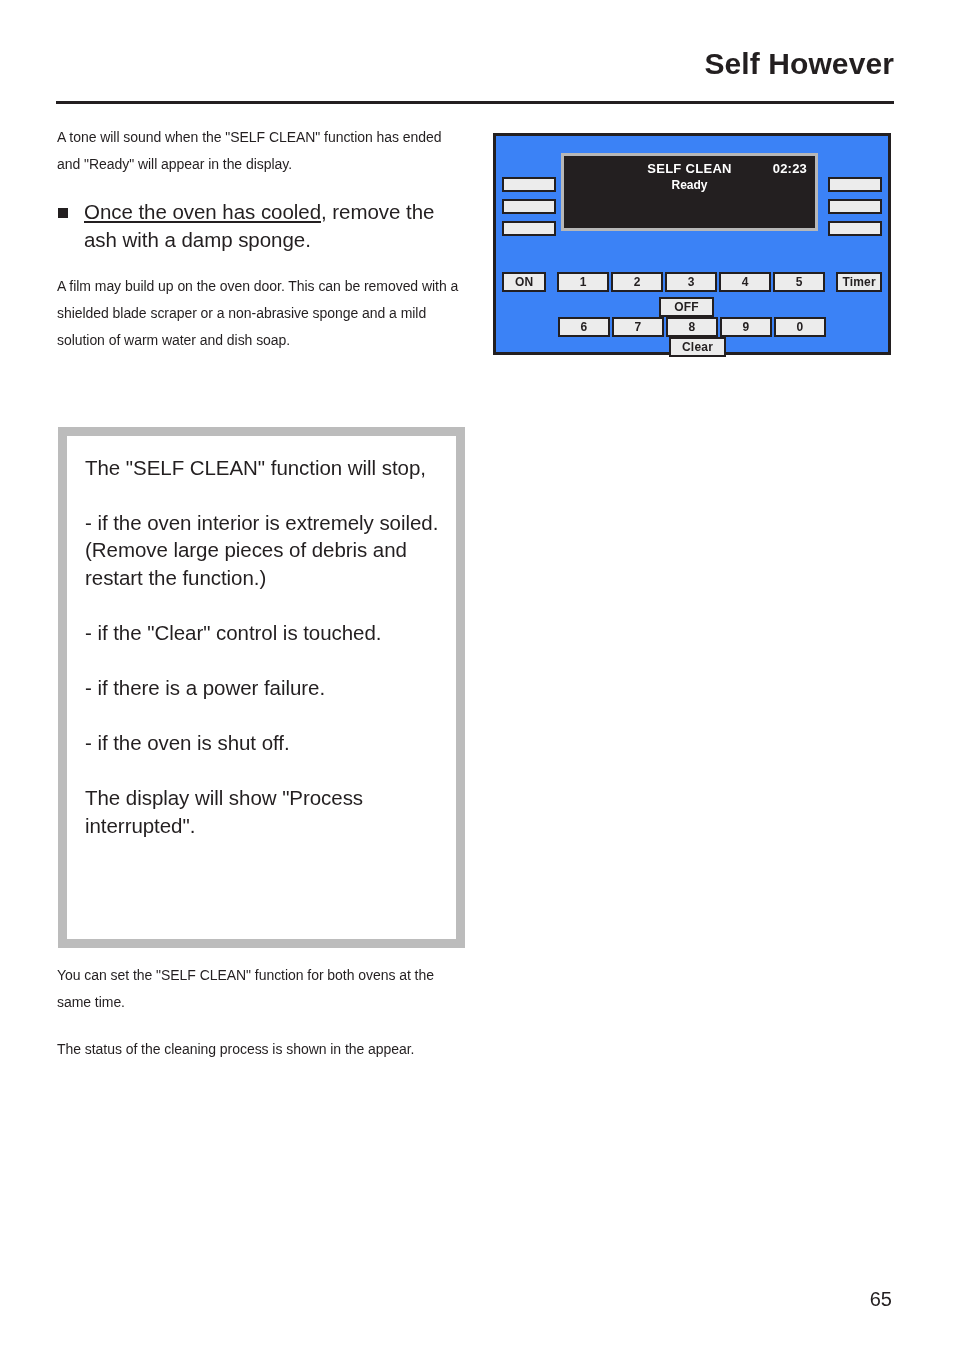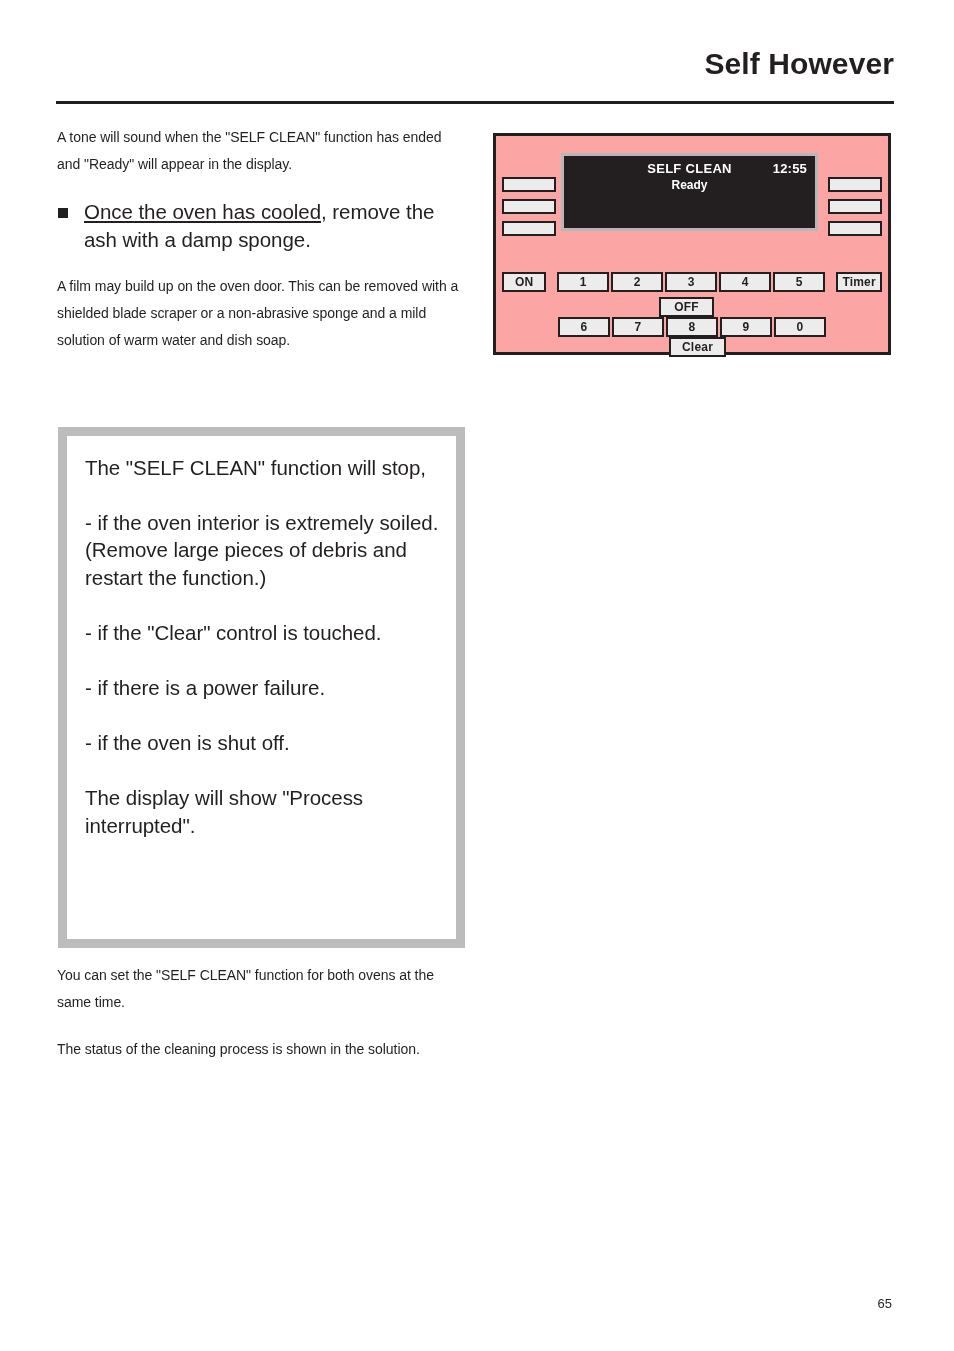--- a/index.html
+++ b/index.html
@@ -116,21 +116,21 @@
     width: 410px;
   }
 
   
   #control-panel {
     position: relative;
     width: 398px;
     height: 222px;
     box-sizing: border-box;
     border: 3px solid #231f20;
-    background: #fca5a5;
+    background: #3b82f6;
   }
 
   #display-bezel {
     position: absolute;
     left: 65px;
     top: 17px;
     width: 257px;
     height: 78px;
     box-sizing: border-box;
     background: #b7b7b7;
@@ -222,21 +222,21 @@
   .key-digit { width: 52px; margin-right: 2px; }
   .key-digit:last-of-type { margin-right: 0; }
   .key-func { width: 57px; margin-left: 11px; font-size: 12px; }
   .digit-group { display: flex; }
 
   
   #page-number {
     position: absolute;
     right: 62px;
     bottom: 40px;
-    font-size: 13px;
+    font-size: 20px;
     color: #231f20;
   }
 </style>
 </head>
 <body>
 
 <div id="page-header">
   <div id="page-title">Self However</div>
 </div>
 <div id="header-rule"></div>
@@ -259,30 +259,30 @@
     <p class="note-para">- if the oven interior is extremely soiled. (Remove large pieces of debris and restart the function.)</p>
     <p class="note-para">- if the "Clear" control is touched.</p>
     <p class="note-para">- if there is a power failure.</p>
     <p class="note-para">- if the oven is shut off.</p>
     <p class="note-para">The display will show "Process interrupted".</p>
   </div>
 </div>
 
 <div id="tail-text">
   <p class="para">You can set the "SELF CLEAN" function for both ovens at the same time.</p>
-  <p class="para">The status of the cleaning process is shown in the solution.</p>
+  <p class="para">The status of the cleaning process is shown in the appear.</p>
 </div>
 
 <div id="right-column">
   <div id="control-panel">
 
     <div id="display-bezel">
       <div id="display-screen">
         <div id="display-title">SELF CLEAN</div>
-        <div id="display-clock">12:55</div>
+        <div id="display-clock">02:23</div>
         <div id="display-status">Ready</div>
       </div>
     </div>
 
     <div id="left-key-stack" class="side-key-stack">
       <div class="side-key"></div>
       <div class="side-key"></div>
       <div class="side-key"></div>
     </div>
 

